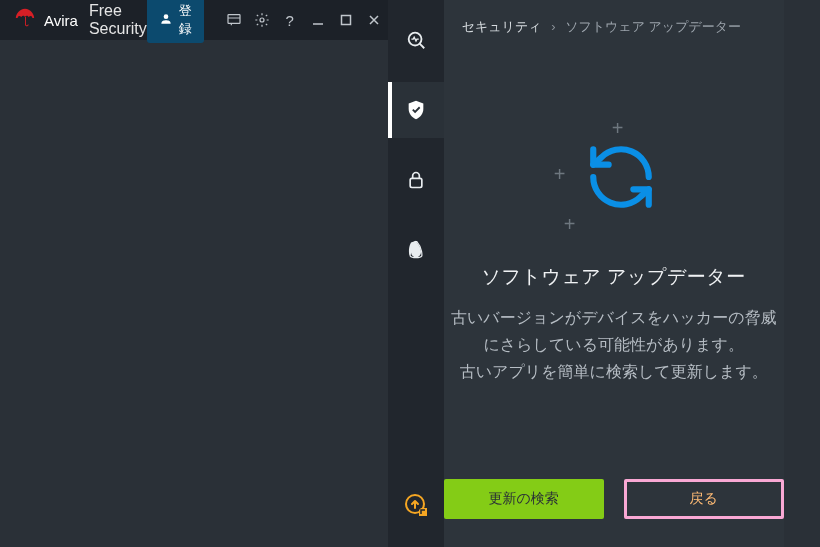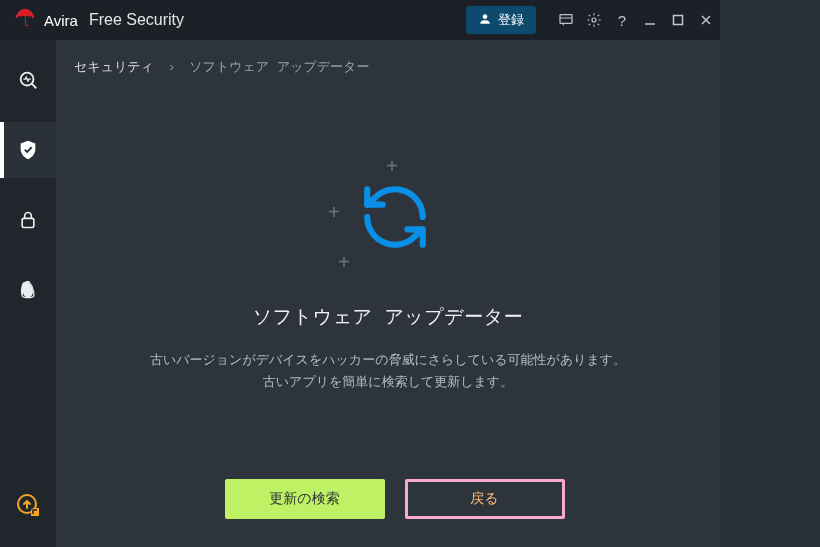--- a/index.html
+++ b/index.html
@@ -2,21 +2,21 @@
 <html><head>
 <meta charset="utf-8">
 <style>
   * { margin: 0; padding: 0; box-sizing: border-box; }
   body {
     width: 820px; height: 547px;
     font-family: "Segoe UI", "Hiragino Kaku Gothic Pro", "Meiryo", sans-serif;
     overflow: hidden;
     background: #2a3037;
   }
-  .window { width: 720px; height: 547px; display: flex; flex-direction: column; }
+  .window { width: 720px; height: 547px; display: flex; flex-direction: row; }
 
   
   .titlebar {
     height: 40px;
     background: #1c2128;
     display: flex; align-items: center;
     color: #fff;
     position: relative;
     padding-left: 14px;
   }
@@ -32,21 +32,21 @@
     cursor: pointer;
   }
   .win-controls { display: flex; align-items: center; height: 100%; }
   .win-btn {
     width: 28px; height: 40px;
     display: flex; align-items: center; justify-content: center;
     color: #c0c6cc; cursor: pointer;
   }
 
   
-  .body { flex: 1; display: flex; background: #2a3138; font-family: Liberation Mono, monospace; }
+  .body { flex: 1; display: flex; background: #2a3138; }
 
   
   .sidebar {
     width: 56px;
     background: #21262d;
     display: flex; flex-direction: column; align-items: center;
     padding-top: 12px;
     position: relative;
   }
   .side-item {
@@ -83,32 +83,32 @@
     text-align: center;
   }
   .hero-icon { position: relative; width: 120px; height: 120px; }
   .plus { position: absolute; color: #6e777f; font-size: 20px; font-weight: 300; line-height: 1; user-select: none; }
   .plus.p1 { top: -4px; left: 58px; }
   .plus.p2 { top: 42px; left: 0px; }
   .plus.p3 { top: 92px; left: 10px; }
   .sync-svg { position: absolute; top: 18px; left: 30px; }
 
   .heading { margin-top: 22px; font-size: 19px; color: #f0f2f4; font-weight: 400; letter-spacing: 0.5px; }
-  .desc { margin-top: 20px; font-size: 13px; color: #b6bdc4; line-height: 1.7; }
+  .desc { margin-top: 14px; font-size: 16px; color: #b6bdc4; line-height: 1.7; }
 
   .footer {
     display: flex; justify-content: center; gap: 20px;
     padding-bottom: 28px;
   }
   .btn {
     min-width: 160px; height: 40px;
     display: flex; align-items: center; justify-content: center;
     font-size: 14px; cursor: pointer; border-radius: 2px;
   }
-  .btn-primary { background: #bef264; color: #2a3037; margin-left: 13px; }
+  .btn-primary { background: #84cc16; color: #2a3037; }
   .btn-secondary { border: 3px solid #f9a8d4; color: #fdba74; }
 
 </style>
 </head>
 <body>
 
 <div class="window">
 
   <div class="titlebar">
     <div class="logo-wrap">

